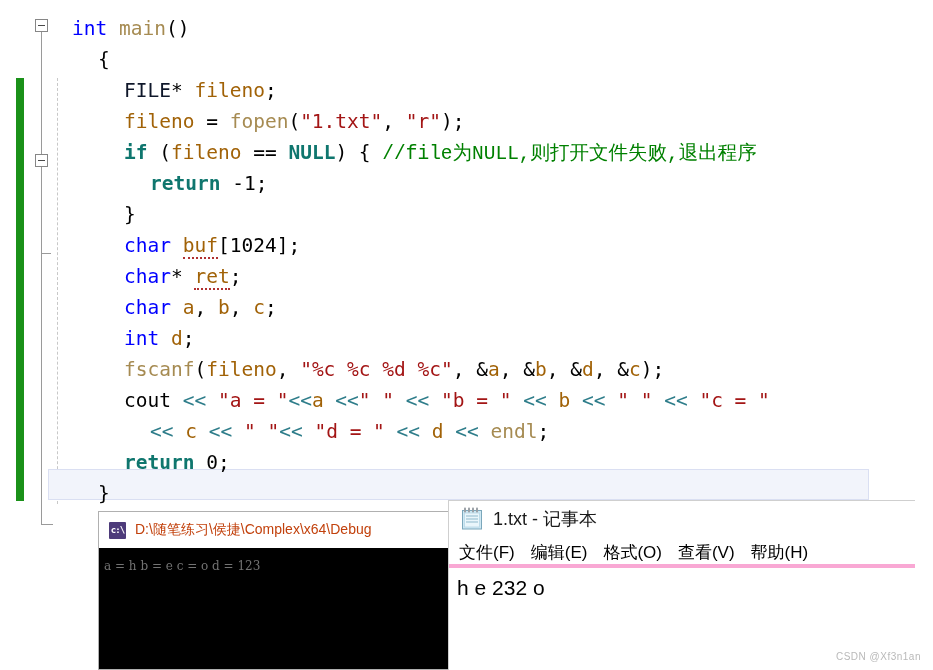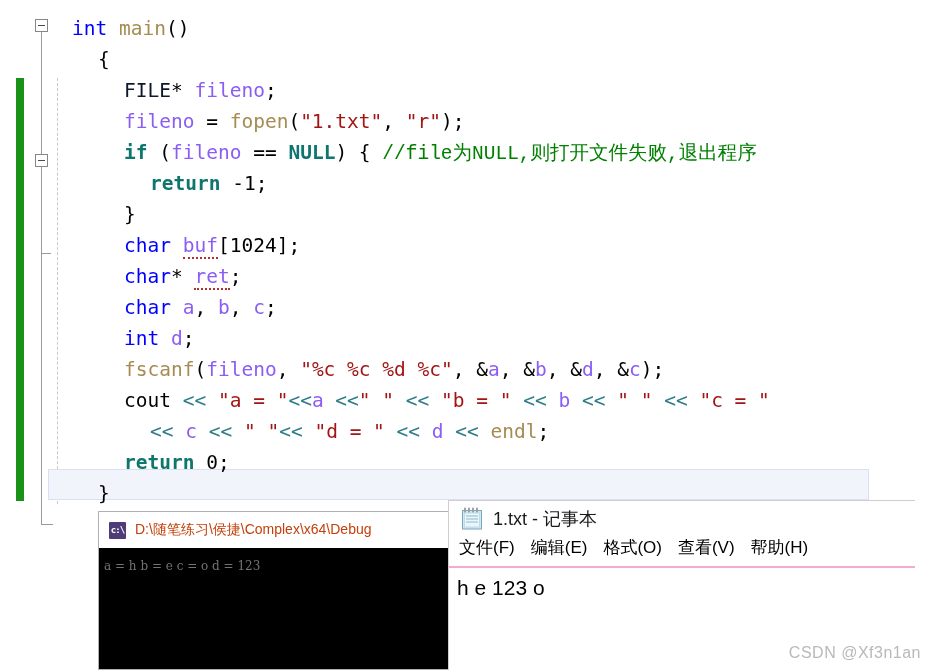--- a/index.html
+++ b/index.html
@@ -35,21 +35,21 @@
     height: 31px;
     white-space: pre;
     color: #000000;
     margin-left: 24px;
   }
 
   
   .kw    { color: #0000ff; }      
   .ctrl  { color: #0f766e; font-weight: bold; }      
   .type  { color: #0f172a; }      
-  .var   { color: #8b5cf6; }      
+  .var   { color: #a16207; }      
   .fn    { color: #a68b52; }      
   .str   { color: #a31515; }      
   .op    { color: #2e7d8a; }      
   .cmt   { color: #008000; font-family: Liberation Mono, monospace; }      
   .pun   { color: #000000; }
   .sq    { border-bottom: 2px dotted #b03030; }
 
   
   #change-bar {
     position: absolute;
@@ -187,24 +187,24 @@
   }
   #notepad-title {
     font-family: "Liberation Sans", sans-serif;
     font-size: 18px;
     color: #1a1a1a;
     white-space: nowrap;
   }
   #notepad-menubar {
     height: 32px;
     display: flex;
-    align-items: flex-start;
+    align-items: flex-end;
     padding-left: 10px;
     box-sizing: border-box;
-    border-bottom: 2px solid #f9a8d4;
+    border-bottom: 4px solid #f9a8d4;
   }
   .menu-item {
     font-family: "Liberation Sans", sans-serif;
     font-size: 17px;
     color: #000000;
     margin-right: 16px;
     white-space: nowrap;
     cursor: default;
   }
   #notepad-text {
@@ -214,21 +214,21 @@
     color: #000000;
     white-space: pre;
   }
 
   
   #watermark {
     position: absolute;
     right: 12px;
     bottom: 8px;
     font-family: "Liberation Sans", sans-serif;
-    font-size: 16px;
+    font-size: 10px;
     color: #b9b9b9;
     letter-spacing: 0.5px;
   }
 </style>
 </head>
 <body>
 
 <div id="editor">
 
   <div id="change-bar"></div>
@@ -280,16 +280,16 @@
     </div>
     <div id="notepad-title">1.txt - 记事本</div>
   </div>
   <div id="notepad-menubar">
       <div class="menu-item">文件(F)</div>
       <div class="menu-item">编辑(E)</div>
       <div class="menu-item">格式(O)</div>
       <div class="menu-item">查看(V)</div>
       <div class="menu-item">帮助(H)</div>
     </div>
-  <div id="notepad-text">h e 123 o</div>
+  <div id="notepad-text">h e 232 o</div>
 </div>
 
 <div id="watermark">CSDN @Xf3n1an</div>
 
 </body></html>

